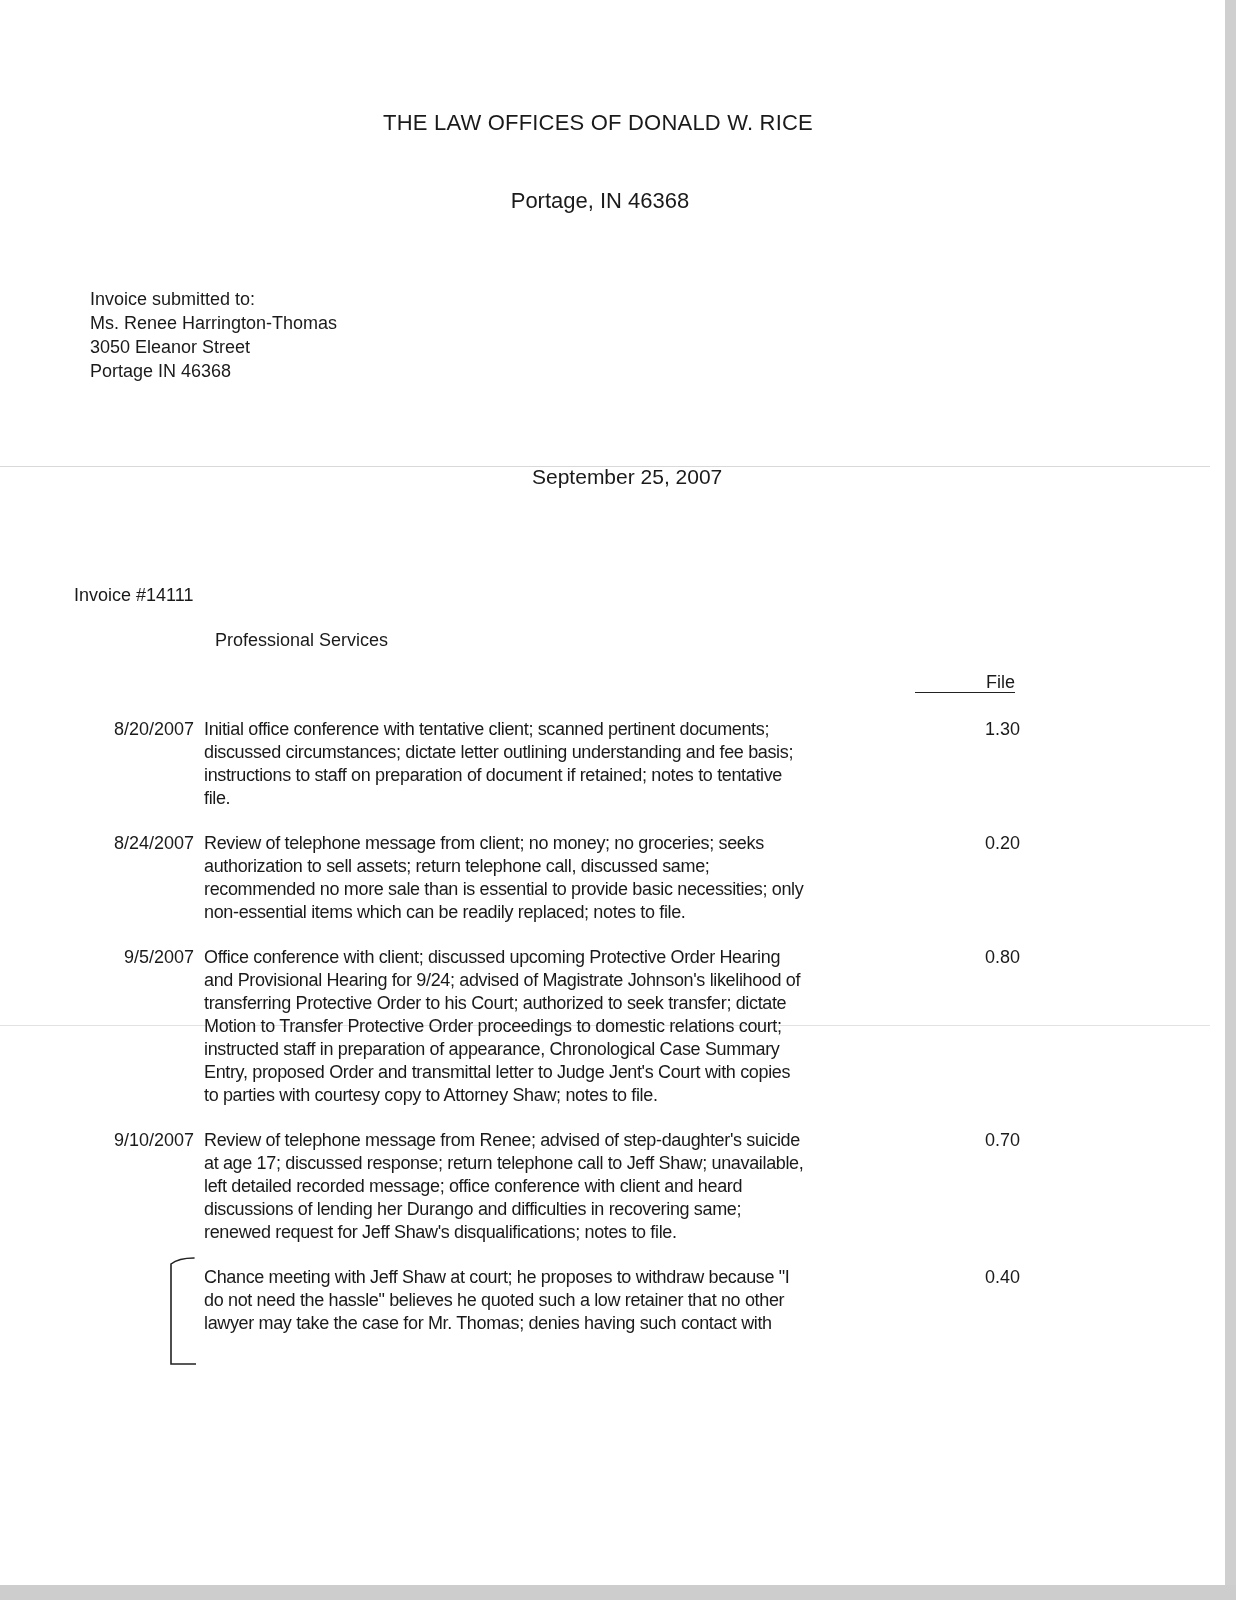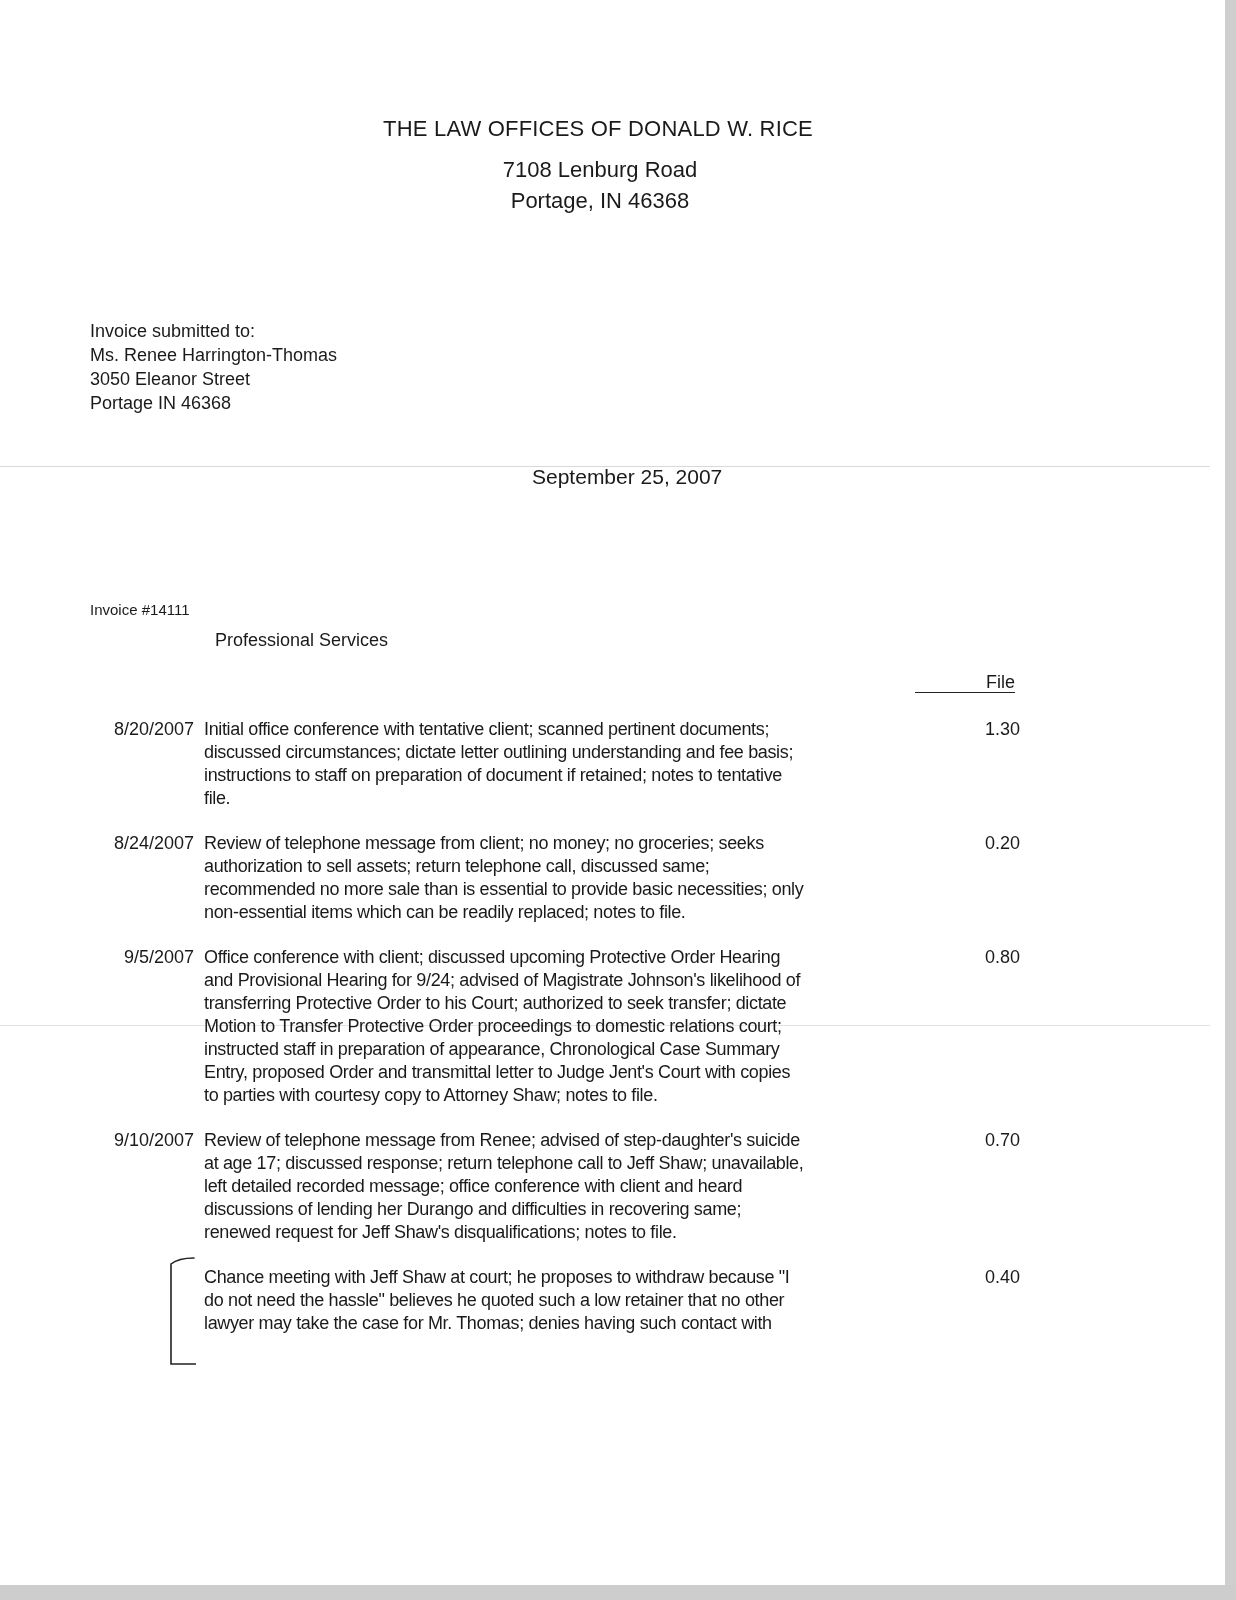--- a/index.html
+++ b/index.html
@@ -7,48 +7,47 @@
     width: 1236px; height: 1600px; position: relative; overflow: hidden;
     background: #ffffff;
     font-family: "Liberation Sans", sans-serif;
     color: #1a1a1a;
   }
   .page { position: absolute; left: 0; top: 0; width: 1236px; height: 1600px; }
   .edge-right { position: absolute; left: 1225px; top: 0; width: 11px; height: 1600px; background: #cfcfcf; }
   .edge-bottom { position: absolute; left: 0; top: 1585px; width: 1236px; height: 15px; background: #cdcdcd; }
   .fold { position: absolute; height: 1px; background: #d9d9d9; }
   .abs { position: absolute; white-space: nowrap; }
-  .firm { left: 0; width: 1196px; text-align: center; top: 116px; font-size: 22px; letter-spacing: 0.2px; }
+  .firm { left: 0; width: 1196px; text-align: center; top: 110px; font-size: 22px; letter-spacing: 0.2px; }
   .addr { left: 0; width: 1200px; text-align: center; font-size: 22px; }
   .addr1 { top: 157px; }
   .addr2 { top: 188px; }
-  .billto { left: 90px; top: 287px; font-size: 18px; line-height: 24px; margin-top: 32px; }
+  .billto { left: 90px; top: 287px; font-size: 18px; line-height: 24px; }
   .billto div { white-space: nowrap; }
   .date { left: 532px; top: 465px; font-size: 21px; }
   .re { left: 90px; top: 504px; font-size: 18px; line-height: 23px; }
   .re .indent { padding-left: 46px; }
-  .invno { left: 90px; top: 585px; font-size: 15px; margin-top: 16px; }
+  .invno { left: 74px; top: 585px; font-size: 18px; }
   .svc { left: 203px; top: 630px; font-size: 18px; margin-left: 12px; }
   .hours-hdr { left: 915px; top: 672px; width: 100px; text-align: right; font-size: 18px; border-bottom: 1.5px solid #222; line-height: 20px; }
   .entry { position: absolute; left: 90px; width: 930px; font-size: 18px; line-height: 23px; }
   .entry .edate { position: absolute; left: 0; width: 104px; text-align: right; }
   .entry .edesc { position: absolute; left: 114px; width: 700px; white-space: pre-line; font-stretch: condensed; letter-spacing: -0.35px; }
   .entry .ehrs { position: absolute; right: 0; width: 80px; text-align: right; }
   .bracket { position: absolute; left: 168px; top: 1256px; width: 28px; height: 112px; }
 </style>
 </head>
 <body>
 
 <div class="page">
 
   <div class="fold" style="left:0;top:466px;width:1210px;"></div>
   <div class="fold" style="left:0;top:1025px;width:1210px;background:#e2e2e2;"></div>
 
   <div class="abs firm">THE LAW OFFICES OF DONALD W. RICE</div>
-  <div class="abs addr addr1">7108 Lenburg Road</div>
   <div class="abs addr addr2">Portage, IN  46368</div>
 
   <div class="abs billto">
     <div>Invoice submitted to:</div>
     <div>Ms. Renee Harrington-Thomas</div>
     <div>3050 Eleanor Street</div>
     <div>Portage IN 46368</div>
   </div>
 
   <div class="abs date">September 25, 2007</div>

